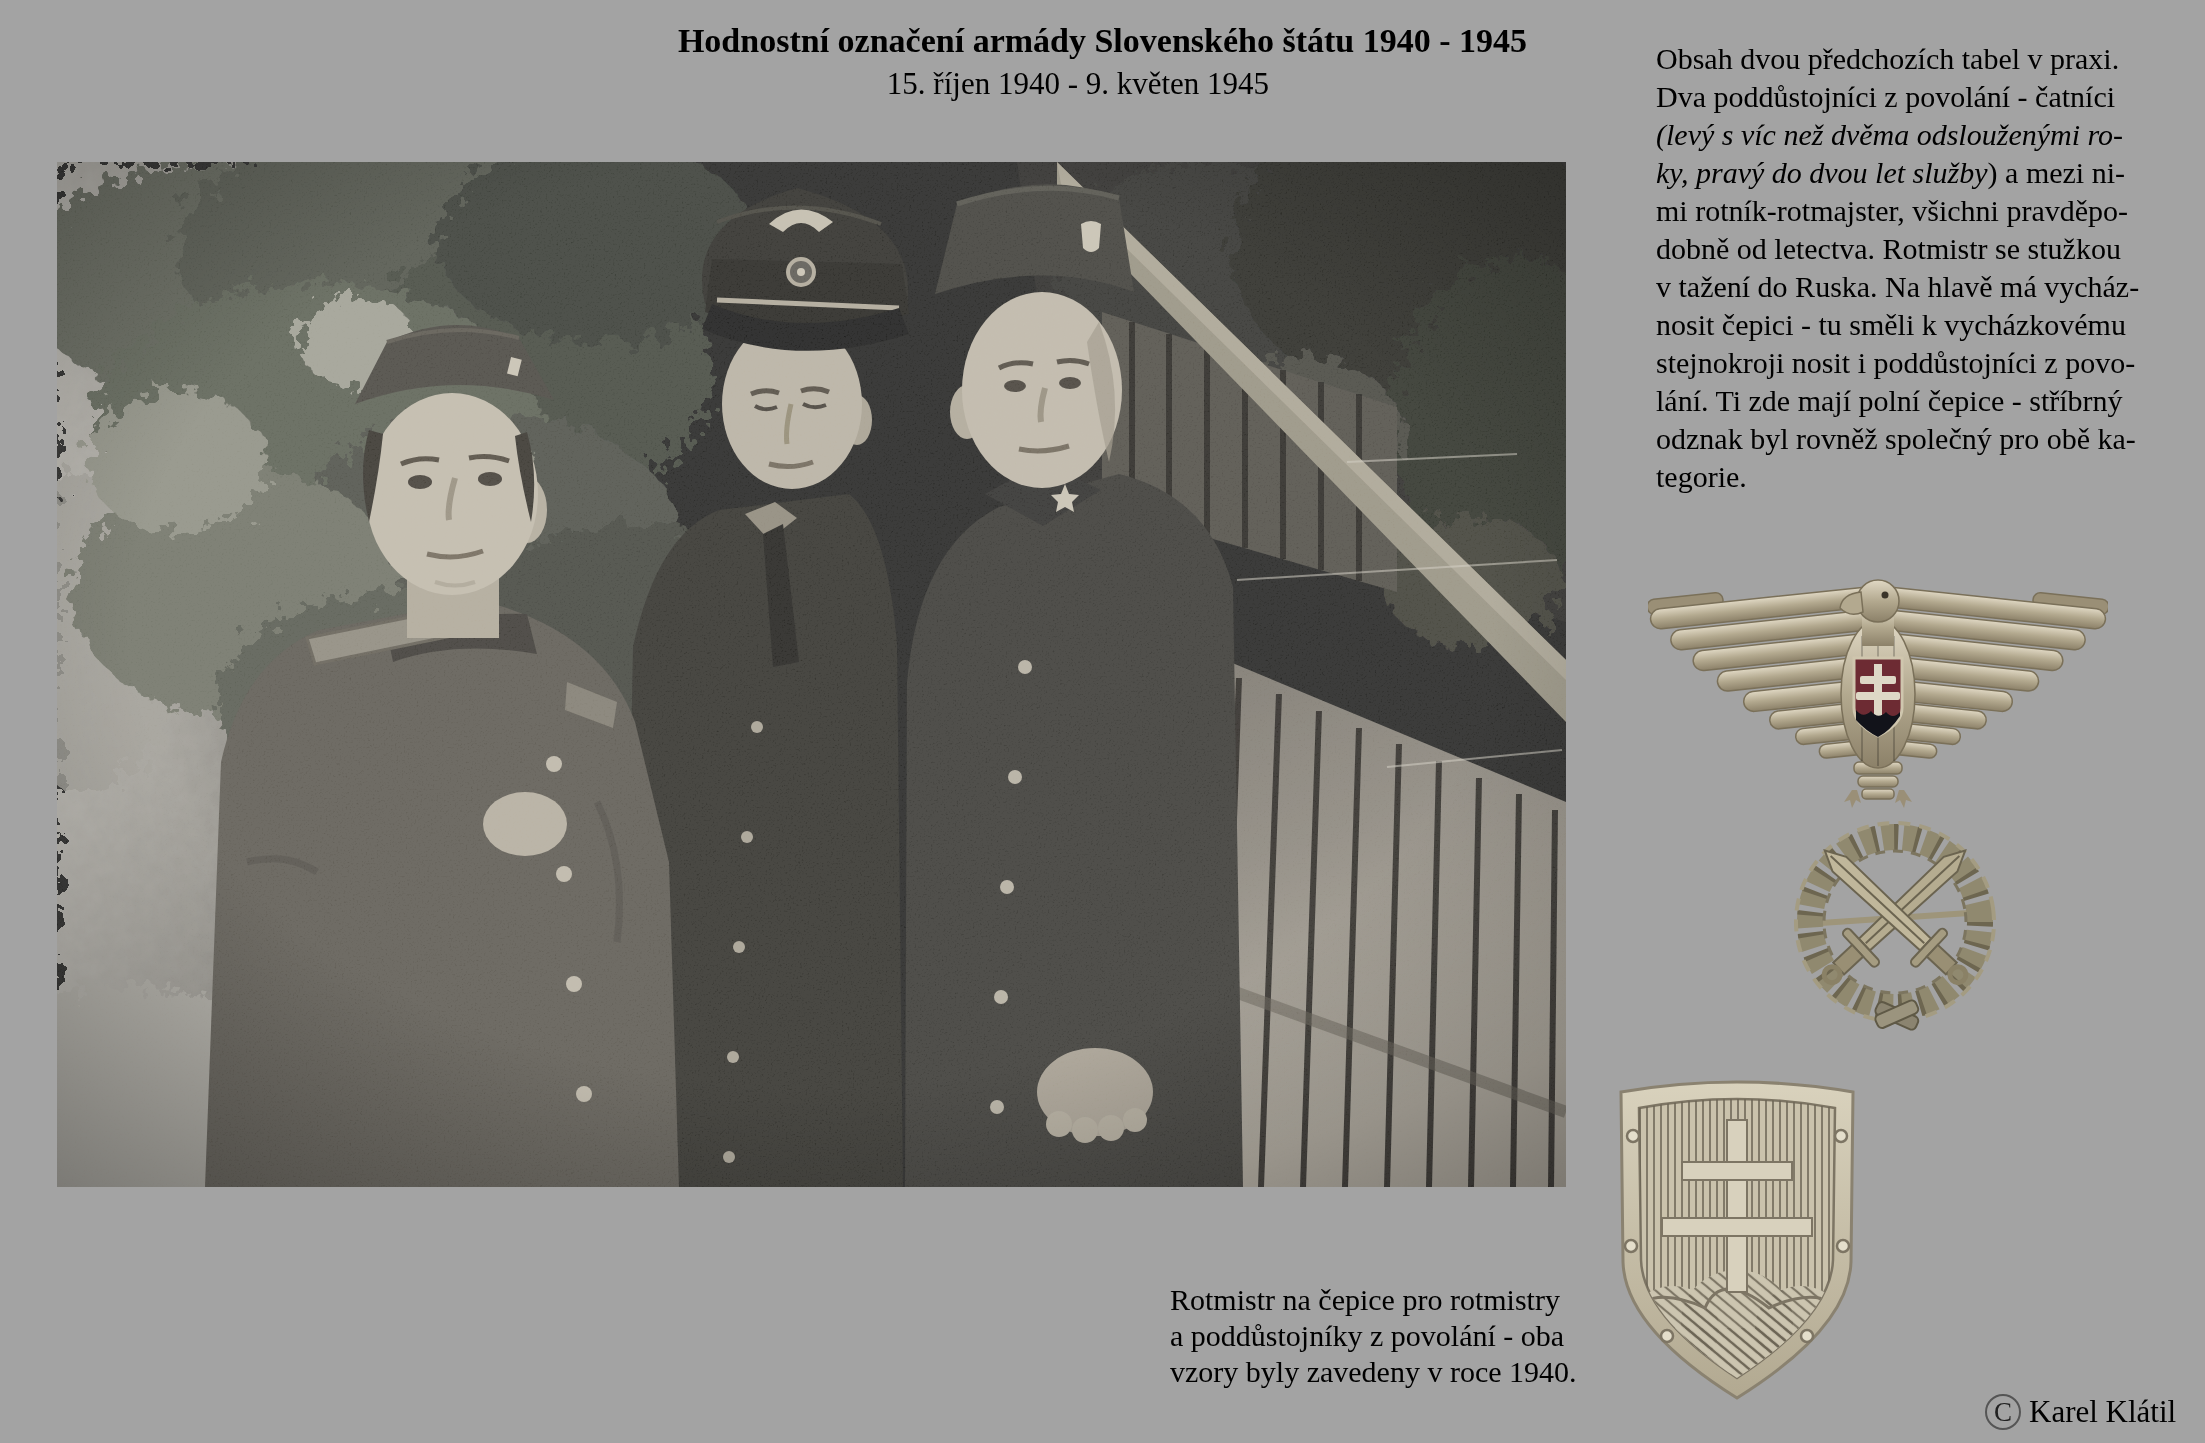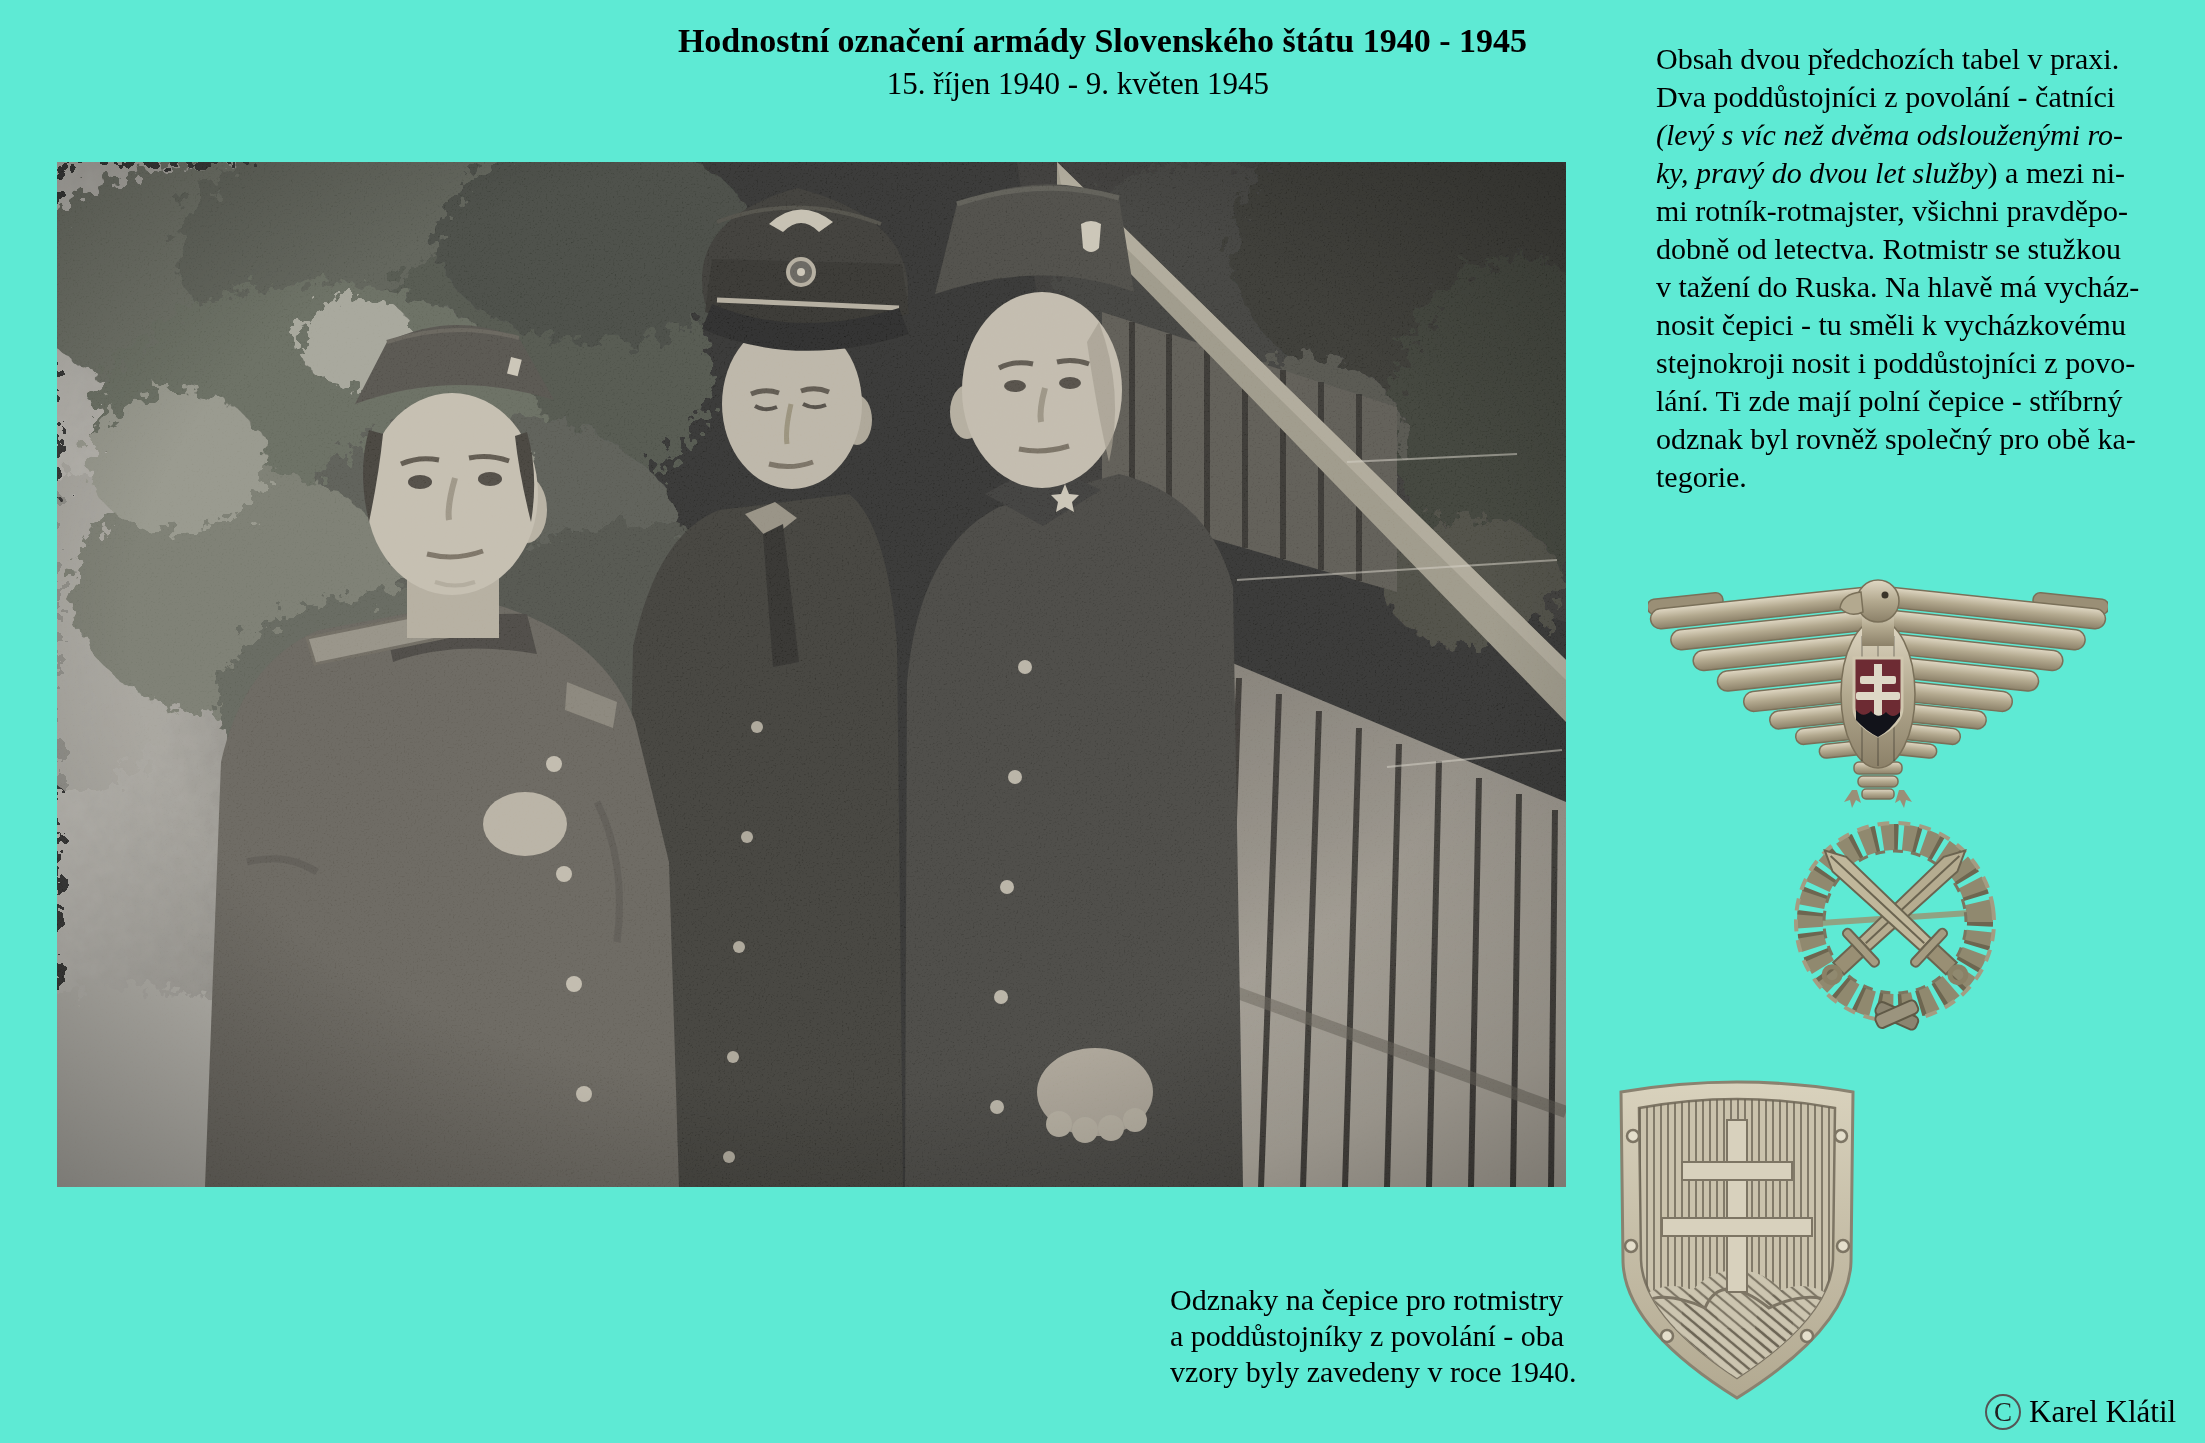--- a/index.html
+++ b/index.html
@@ -1,16 +1,16 @@
 <!DOCTYPE html>
 <html><head>
 <meta charset="utf-8">
 <style>
   html,body{margin:0;padding:0;background:#ffffff;}
-  .page{position:relative;width:2205px;height:1443px;background:#5eead4;overflow:hidden;
+  .page{position:relative;width:2205px;height:1443px;background:#a3a3a3;overflow:hidden;
         font-family:"Liberation Serif","DejaVu Serif",serif;color:#000;}
   .abs{position:absolute;}
   .title{left:0;top:22px;width:2205px;text-align:center;font-weight:bold;font-size:34px;letter-spacing:0px;}
   .subtitle{left:0;top:66px;width:2080px;text-align:center;font-size:31px;padding-left:38px;}
   .photo-wrap{left:57px;top:162px;width:1509px;height:1025px;}
   .photo-wrap svg{display:block;}
   .paragraph{left:1637px;top:40px;font-size:30px;line-height:38px;white-space:nowrap;margin-left:19px;}
   .pline{height:38px;}
   .caption{left:1170px;top:1282px;font-size:30px;line-height:36px;}
   .badge{line-height:0;}
@@ -373,21 +373,21 @@
           <circle cx="232" cy="66" r="6"></circle>
         <circle cx="22" cy="176" r="6"></circle>
           <circle cx="234" cy="176" r="6"></circle>
         <circle cx="58" cy="266" r="6"></circle>
           <circle cx="198" cy="266" r="6"></circle>
       </g>
     </svg>
   </div>
 
   <div class="abs caption">
-      <div class="cline">Odznaky na čepice pro rotmistry</div>
+      <div class="cline">Rotmistr na čepice pro rotmistry</div>
       <div class="cline">a poddůstojníky z povolání - oba</div>
       <div class="cline">vzory byly zavedeny v roce 1940.</div>
     </div>
 
   <div class="abs copyright">
     <span class="csym">C</span>
     <span>Karel Klátil</span>
   </div>
 
 </div>

